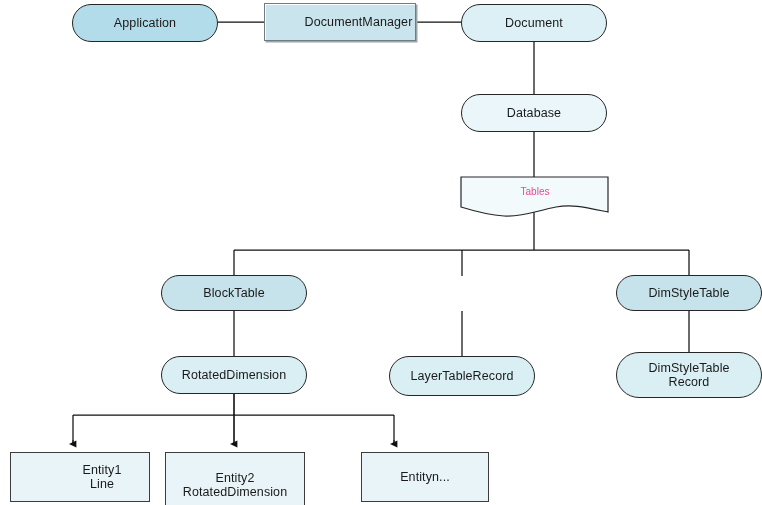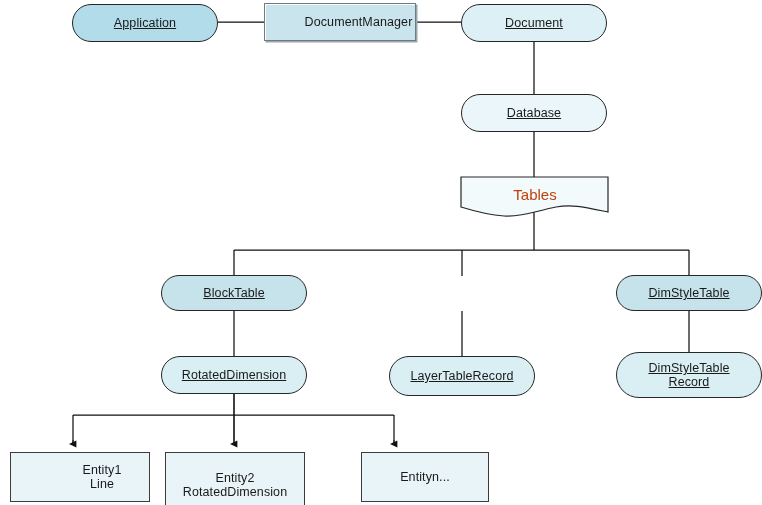--- a/index.html
+++ b/index.html
@@ -36,40 +36,39 @@
     font-size: 12.5px;
     line-height: 14px;
     letter-spacing: 0.1px;
     z-index: 3;
     white-space: pre-line;
   }
   
   .pill {
     border: 1.2px solid #262626;
     border-radius: 999px;
-    text-decoration: underline;
   }
   
   .rect {
     border: 1.2px solid #3c3c3c;
   }
   
   .bevel {
     border: 1px solid #6e7b80;
     box-shadow: inset 1px 1px 0 #ffffff,
                 1.5px 1.5px 0 #9aa6ab;
   }
   .wave-label {
     position: absolute;
     z-index: 3;
     display: flex;
     align-items: flex-end;
     justify-content: center;
-    font-size: 15px;
-    color: #c2410c;
+    font-size: 10px;
+    color: #ec4899;
   }
   .wave-svg {
     position: absolute;
     z-index: 2;
   }
 </style>
 </head>
 <body>
 
 <div id="canvas">

